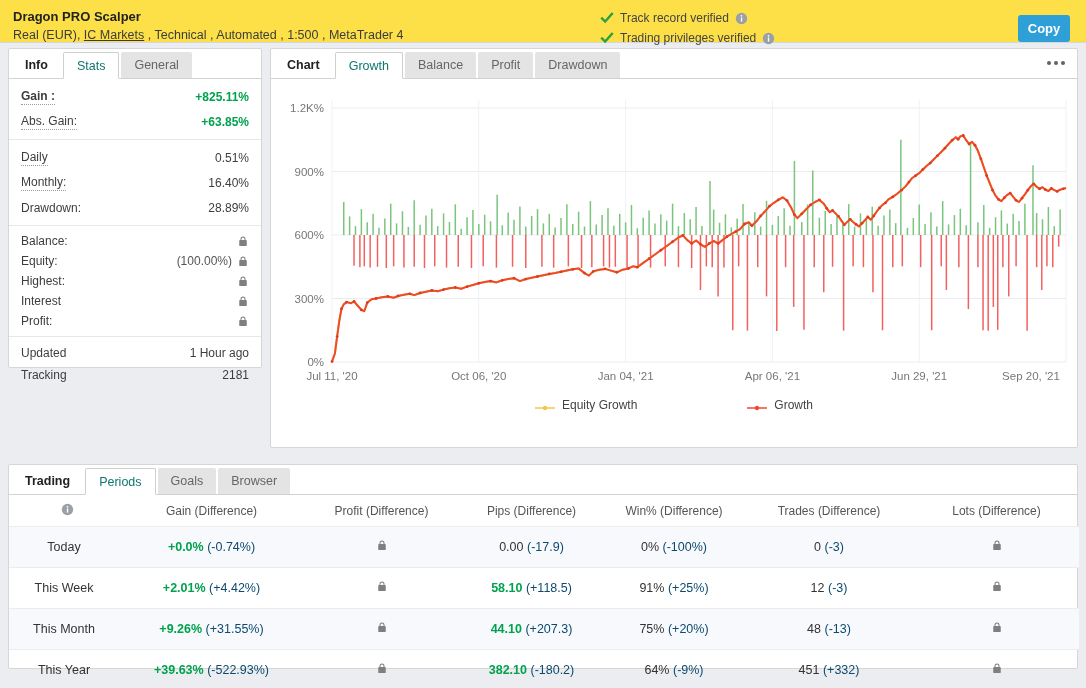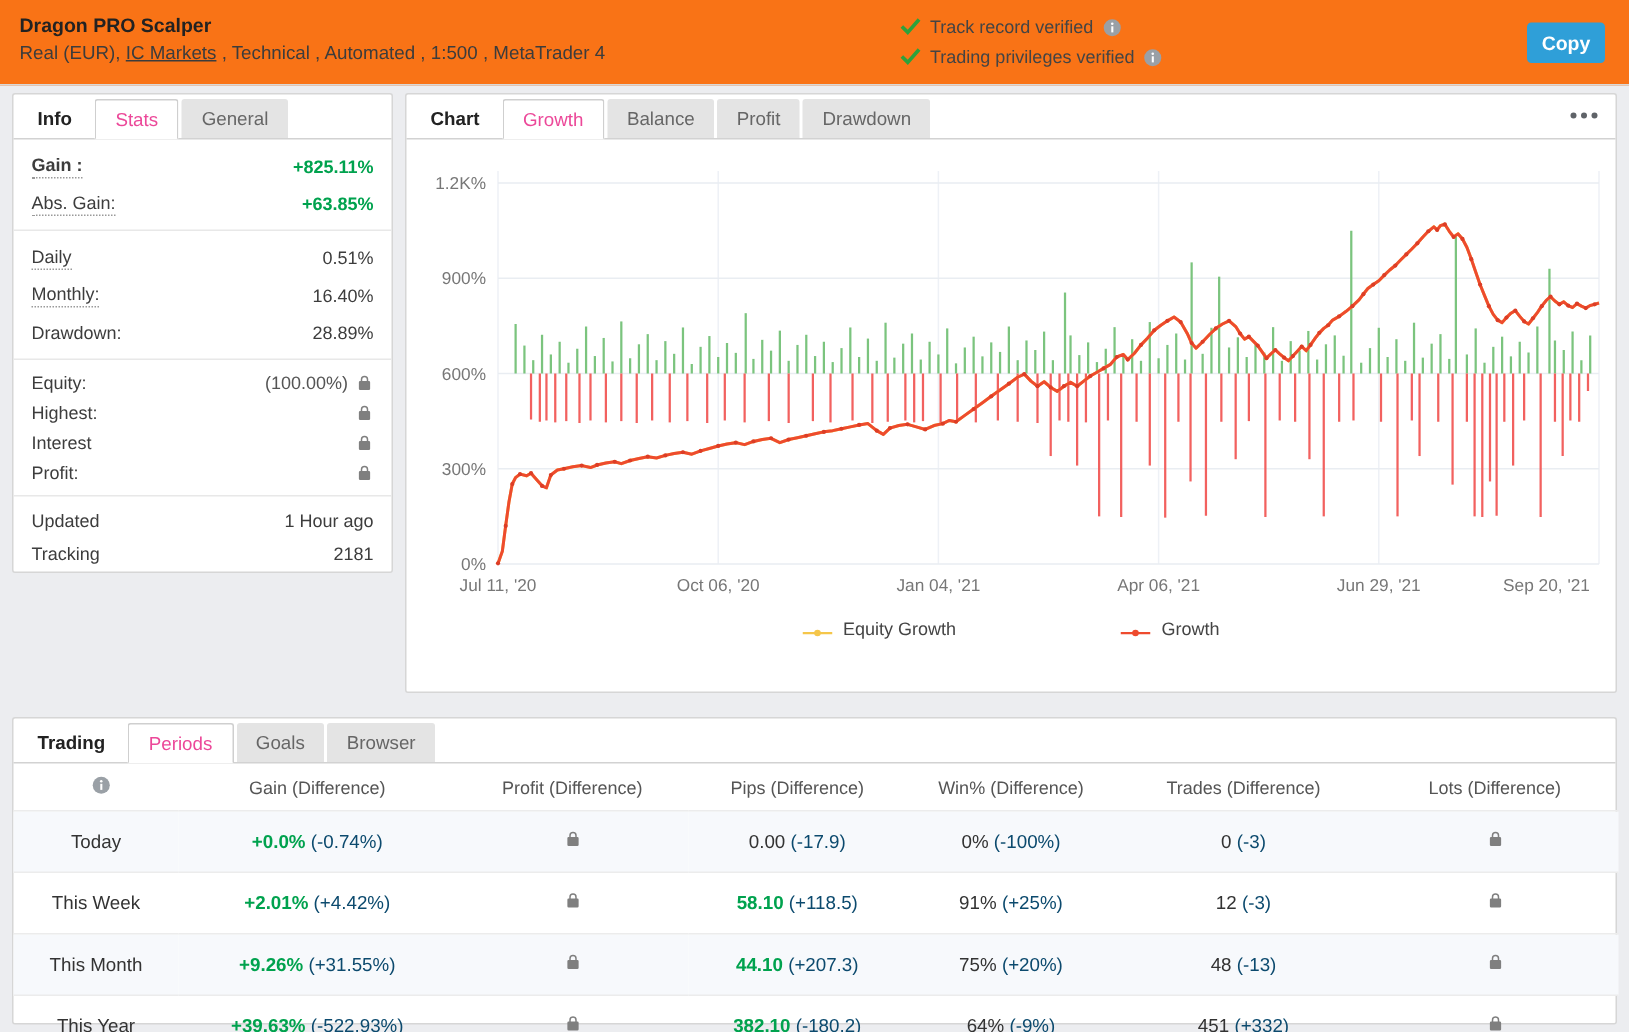--- a/index.html
+++ b/index.html
@@ -4,21 +4,21 @@
 <style>
   * { box-sizing: border-box; }
   html,body { margin:0; padding:0; }
   body {
     width:1086px; height:688px; overflow:hidden;
     background:#ecedf0;
     font-family:"Liberation Sans", sans-serif;
     -webkit-font-smoothing:antialiased;
   }
   
-  .topbar { position:relative; height:57px; background:#f97316; border-bottom:1px solid #d8d8d8; }
+  .topbar { position:relative; height:43px; background:#fde047; border-bottom:1px solid #d8d8d8; }
   .acct-title { position:absolute; left:13px; top:9px; font-size:13px; font-weight:700; color:#222; }
   .acct-sub { position:absolute; left:13px; top:28px; font-size:12.5px; color:#3c3c3c;text-align:center; }
   .broker-link { text-decoration:underline; color:#3c3c3c; cursor:pointer; }
   .verify-block { position:absolute; left:600px; top:8px; }
   .verify-row { display:flex; align-items:center; height:20px; font-size:12px; color:#444; }
   .check-icon { width:14px; height:14px; margin-right:6px; }
   .info-icon { width:13px; height:13px; margin-left:6px; cursor:pointer; flex:0 0 auto; }
   .copy-btn { position:absolute; right:16px; top:15px; width:52px; height:27px;
     background:#2f9fd8; color:#fff; border:0; border-radius:3px;
     font-family:inherit; font-size:13px; font-weight:700; cursor:pointer; }
@@ -26,21 +26,21 @@
   .main-row { display:flex; gap:8px; margin:5px 8px 0; }
   .card { background:#fff; border:1px solid #d6d6d6; border-radius:2px; }
   .stats-card { width:254px; height:320px; }
   .chart-card { flex:1; height:400px; position:relative; }
   .tabs { display:flex; align-items:stretch; height:30px; padding:3px 3px 0;
     border-bottom:1px solid #d2d2d2; position:relative; }
   .tab { display:flex; align-items:center; padding:0 13px; margin-right:2px;
     font-size:12.5px; cursor:pointer; border-radius:2px 2px 0 0; white-space:nowrap; }
   .tab.title { font-weight:700; color:#222; }
   .tab.active { border:1px solid #cfcfcf; border-bottom:1px solid #fff; margin-bottom:-1px;
-    background:#fff; color:#ec4899; z-index:1; }
+    background:#fff; color:#0f766e; z-index:1; }
   .tab.inactive { background:#e4e4e4; color:#666; }
   .dots-menu { position:absolute; right:12px; top:12px; display:flex; gap:3px; cursor:pointer; }
   .dots-menu i { width:4px; height:4px; border-radius:50%; background:#5f6368; }
   
   .sgroup { border-bottom:1px solid #e8e8e8; padding:5px 0; }
   .sgroup:last-child { border-bottom:none; }
   .srow { display:flex; justify-content:space-between; align-items:center;
     padding:0 12px; font-size:12px; color:#3d3d3d; }
   .g0 .srow, .g1 .srow { height:25px; }
   .g2 .srow { height:20px; }
@@ -140,20 +140,28 @@
               </span>
             </div>
             <div class="srow">
               <span>Drawdown:</span>
               <span class="sval">
                 <span class="v-normal">28.89%</span>
               </span>
             </div>
           </div>
           <div class="sgroup g2">
+            <div class="srow">
+              <span>Balance:</span>
+              <span class="sval">
+                <svg class="lock-icon" viewBox="0 0 24 24">
+                  <path d="M17 9V7A5 5 0 0 0 7 7v2h-.8A1.7 1.7 0 0 0 4.5 10.7v8.6A1.7 1.7 0 0 0 6.2 21h11.6a1.7 1.7 0 0 0 1.7-1.7v-8.6A1.7 1.7 0 0 0 17.8 9H17zM9 9V7a3 3 0 0 1 6 0v2H9z"></path>
+                </svg>
+              </span>
+            </div>
             <div class="srow">
               <span>Equity:</span>
               <span class="sval">
                 <span class="v-muted">(100.00%)</span>
                 <svg class="lock-icon" viewBox="0 0 24 24">
                   <path d="M17 9V7A5 5 0 0 0 7 7v2h-.8A1.7 1.7 0 0 0 4.5 10.7v8.6A1.7 1.7 0 0 0 6.2 21h11.6a1.7 1.7 0 0 0 1.7-1.7v-8.6A1.7 1.7 0 0 0 17.8 9H17zM9 9V7a3 3 0 0 1 6 0v2H9z"></path>
                 </svg>
               </span>
             </div>
             <div class="srow">

